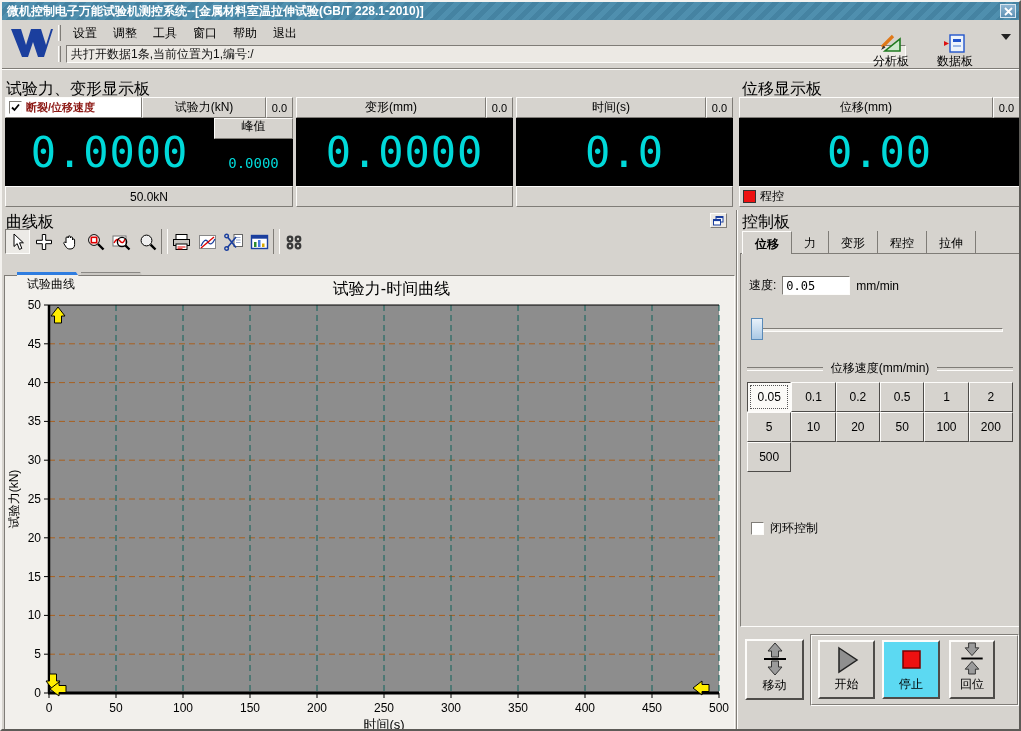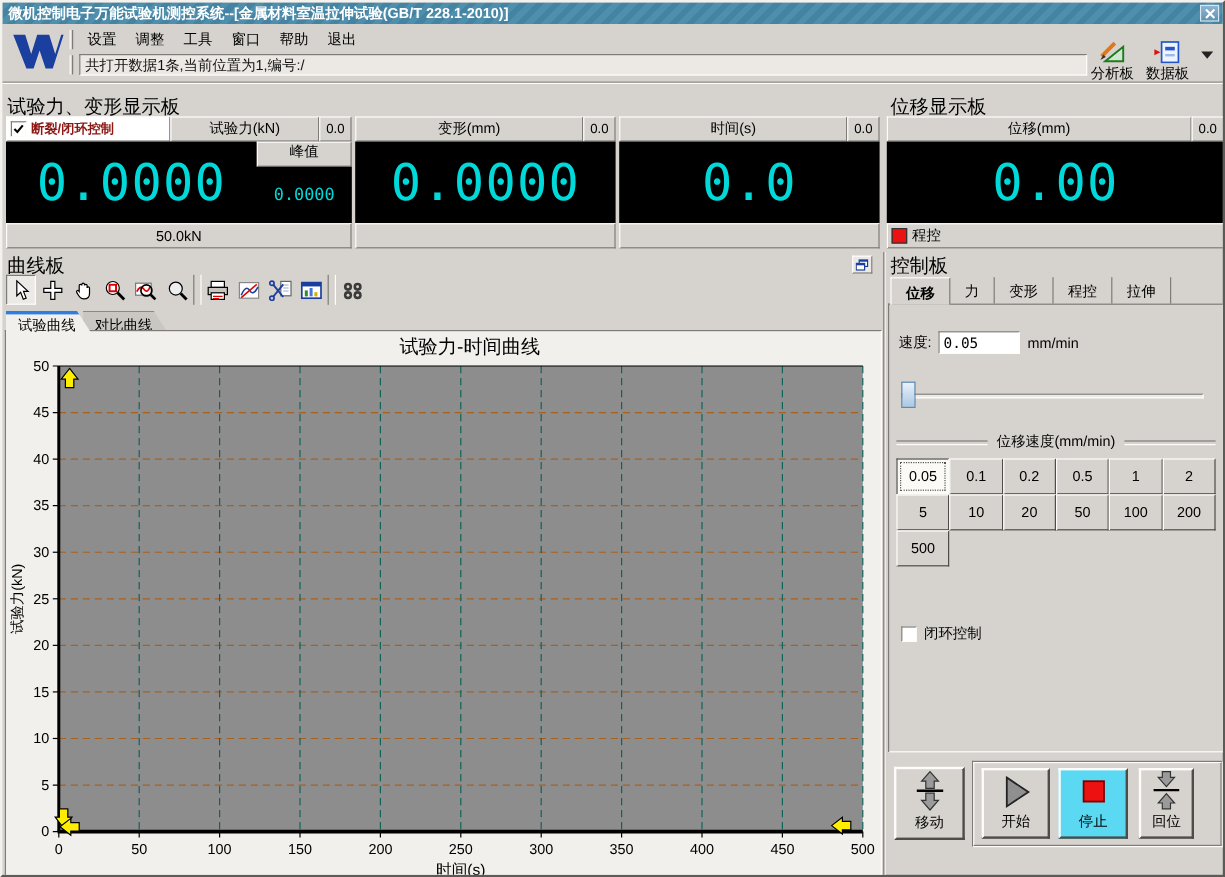--- a/index.html
+++ b/index.html
@@ -26,21 +26,21 @@
   
   .toolbar { position:absolute; left:0; top:18px; width:100%; height:47px; background:#d6d3ce; }
   .logo { position:absolute; left:6px; top:3px; width:48px; height:40px; }
   .grip { position:absolute; left:56px; width:3px; height:16px;
           border-left:1px solid #fdfcfa; border-right:1px solid #7f7c77; }
   .menubar { position:absolute; left:64px; top:4px; height:18px; display:flex; gap:2px; }
   .menu-item { padding:2px 7px; line-height:14px; cursor:default; }
   .statusfield { position:absolute; left:64px; top:25px; width:840px; height:18px;
     background:#ece9e4; border:1px solid; border-color:#7f7c77 #fdfcfa #fdfcfa #7f7c77;
     line-height:16px; padding-left:4px; color:#111; }
-  .tool-right { position:absolute; right:8px; top:14px; display:flex; align-items:center; gap:10px; }
+  .tool-right { position:absolute; right:8px; top:14px; display:flex; align-items:flex-start; gap:28px; }
   .tool-btn { display:flex; flex-direction:column; align-items:center; font-size:12px; }
   .dd-arrow { width:0; height:0; border:5px solid transparent; border-top:6px solid #222; margin-bottom:8px; }
 
   
   .group-title { position:absolute; font-size:16px; color:#000; }
   .dpanel { position:absolute; top:95px; height:110px; display:flex; flex-direction:column; }
   .dp-head { height:21px; display:flex; }
   .hd-cell { display:flex; align-items:center; justify-content:center; }
   .dp-body { height:68px; display:flex; background:#000; }
   .digits { font-family:"DejaVu Sans Mono",monospace; color:#00d9d9; }
@@ -57,21 +57,21 @@
   .status-red { width:13px; height:13px; background:#ee1111; border:1px solid #333; margin:0 4px 0 3px; }
 
   
   .panel-label { position:absolute; font-size:16px; }
   .restore-btn { position:absolute; left:708px; top:211px; width:17px; height:15px; background:#ece9e4;
      border:1px solid; border-color:#fdfcfa #7f7c77 #7f7c77 #fdfcfa; display:flex; align-items:center; justify-content:center;}
   .chart-toolbar { position:absolute; left:3px; top:226px; height:27px; display:flex; align-items:center; gap:1px; }
   .cbtn { width:25px; height:25px; display:flex; align-items:center; justify-content:center; background:#d6d3ce; border:1px solid transparent; }
   .cbtn.pressed { background:#eceae6; border-color:#7f7c77 #fdfcfa #fdfcfa #7f7c77; }
   .tb-sep { width:7px; height:25px; }
-  .curve-tabs { position:absolute; left:3px; top:257px; height:20px; display:flex; }
+  .curve-tabs { position:absolute; left:3px; top:270px; height:20px; display:flex;padding-left:12px; }
   .ctab { position:relative; padding:3px 14px 0 10px; margin-right:-8px; font-size:12px;
     background:#cac7c2; clip-path:polygon(0 0,calc(100% - 13px) 0,100% 100%,0 100%);
     border-top:1px solid #8a8884; }
   .ctab.active { background:#f2f0ec; border-top:3px solid #2f7de0; padding-top:1px; z-index:2; }
   .chart-box { position:absolute; left:2px; top:273px; width:731px; height:456px; background:#f2f0ec; }
   .chart-title { text-align:center; padding-top:3px; margin-left:44px; font-size:16px; color:#000; }
 
   
   .vsep { position:absolute; left:734px; top:208px; height:523px; }
   .ctrl-tabs { position:absolute; left:740px; top:229px; height:23px; display:flex; }
@@ -161,21 +161,21 @@
   <div class="group-title" style="left:740px;top:77px">位移显示板</div>
 
   <div class="dpanel" style="left:3px;width:288px">
     <div class="dp-head">
       <div class="judge-cell" style="width:137px">
         <span class="checkbox">
           <svg width="11" height="11" viewBox="0 0 11 11" style="position:absolute;left:0;top:0">
             <path class="chk" d="M2 5.5 L4.5 8 L9 2.5" fill="none" stroke="#000" stroke-width="1.8"></path>
             </svg>
         </span>
-        <span>断裂/闭环控制</span>
+        <span>断裂/位移速度</span>
       </div>
       <div class="hd-cell raised" style="flex:1">试验力(kN)</div>
       <div class="hd-cell raised mini-cell">0.0</div>
     </div>
     <div class="dp-body">
       <div class="bigval digits">0.0000</div>
       <div class="peak-col">
         <div class="peak-head raised">
           <span>峰值</span>
           <svg width="14" height="14" viewBox="0 0 14 14">

